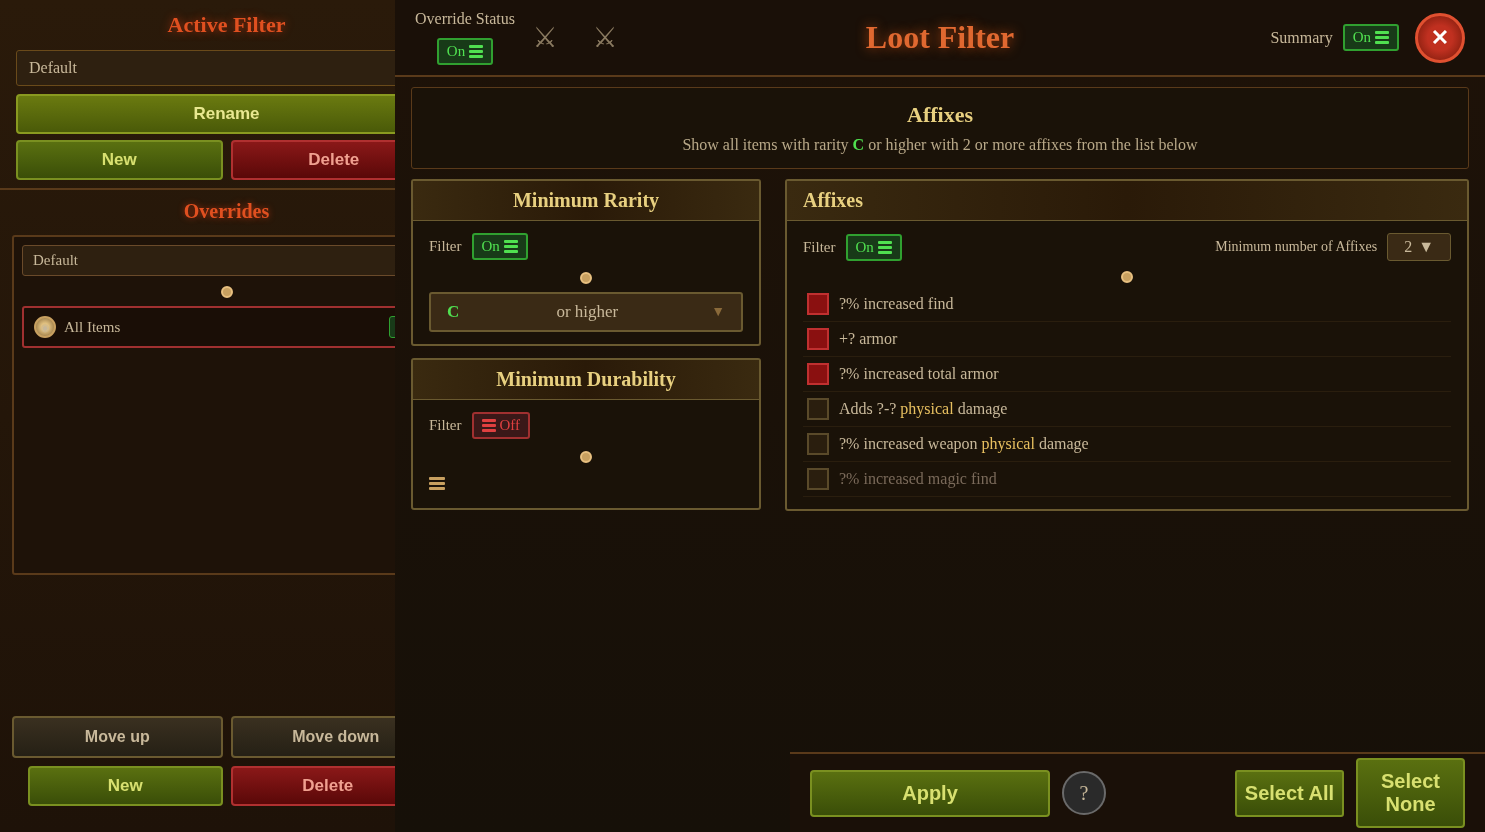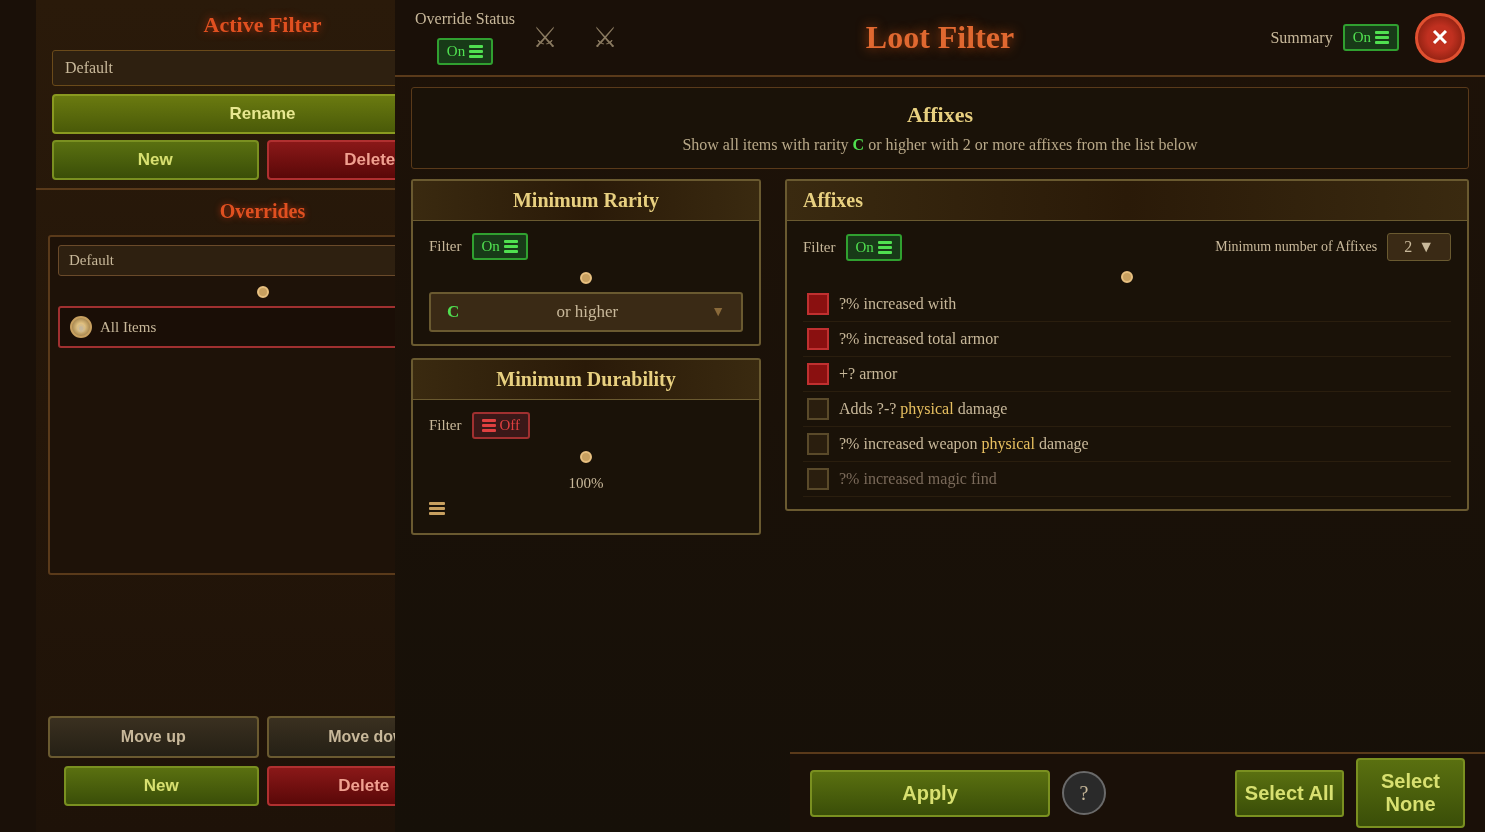--- a/index.html
+++ b/index.html
@@ -14,21 +14,20 @@
     }
 
     
     .left-panel {
       position: absolute;
       left: 0; top: 0;
       width: 455px;
       height: 832px;
       background: linear-gradient(180deg, #2a1a0a 0%, #1e1208 100%);
       border-right: 2px solid #5a3a1a;
-      margin-left: 36px;
     }
 
     .active-filter-title {
       text-align: center;
       font-size: 22px;
       font-weight: bold;
       color: #e05020;
       padding: 12px 0 8px 0;
       text-shadow: 0 0 8px #a03010;
     }
@@ -727,21 +726,20 @@
                 <div class="toggle-bar toggle-bar-off"></div>
                 <div class="toggle-bar toggle-bar-off"></div>
                 <div class="toggle-bar toggle-bar-off"></div>
               </div>
               <span>Off</span>
             </div>
           </div>
           <div class="rarity-slider-row">
             <div class="rarity-dot"></div>
           </div>
-          <div class="durability-value">100%</div>
           <div class="durability-icon">
             <div class="dur-bar-icon">
               <div class="dur-bar"></div>
               <div class="dur-bar"></div>
               <div class="dur-bar"></div>
             </div>
           </div>
         </div>
       </div>
 
@@ -771,29 +769,29 @@
               <span>▼</span>
             </div>
           </div>
           <div class="affixes-slider-row">
             <div class="rarity-dot"></div>
           </div>
 
           <div class="affix-list" id="affix-list">
               <div class="affix-item">
                 <div class="affix-checkbox affix-checkbox-checked"></div>
-                <span class="affix-text">?% increased with</span>
+                <span class="affix-text">?% increased find</span>
+              </div>
+              <div class="affix-item">
+                <div class="affix-checkbox affix-checkbox-checked"></div>
+                <span class="affix-text">+? armor</span>
               </div>
               <div class="affix-item">
                 <div class="affix-checkbox affix-checkbox-checked"></div>
                 <span class="affix-text">?% increased total armor</span>
-              </div>
-              <div class="affix-item">
-                <div class="affix-checkbox affix-checkbox-checked"></div>
-                <span class="affix-text">+? armor</span>
               </div>
               <div class="affix-item">
                 <div class="affix-checkbox affix-checkbox-unchecked"></div>
                 <span class="affix-text">Adds ?-? <span style="color:#e8c060">physical</span> damage</span>
               </div>
               <div class="affix-item">
                 <div class="affix-checkbox affix-checkbox-unchecked"></div>
                 <span class="affix-text">?% increased weapon <span style="color:#e8c060">physical</span> damage</span>
               </div>
               <div class="affix-item">

